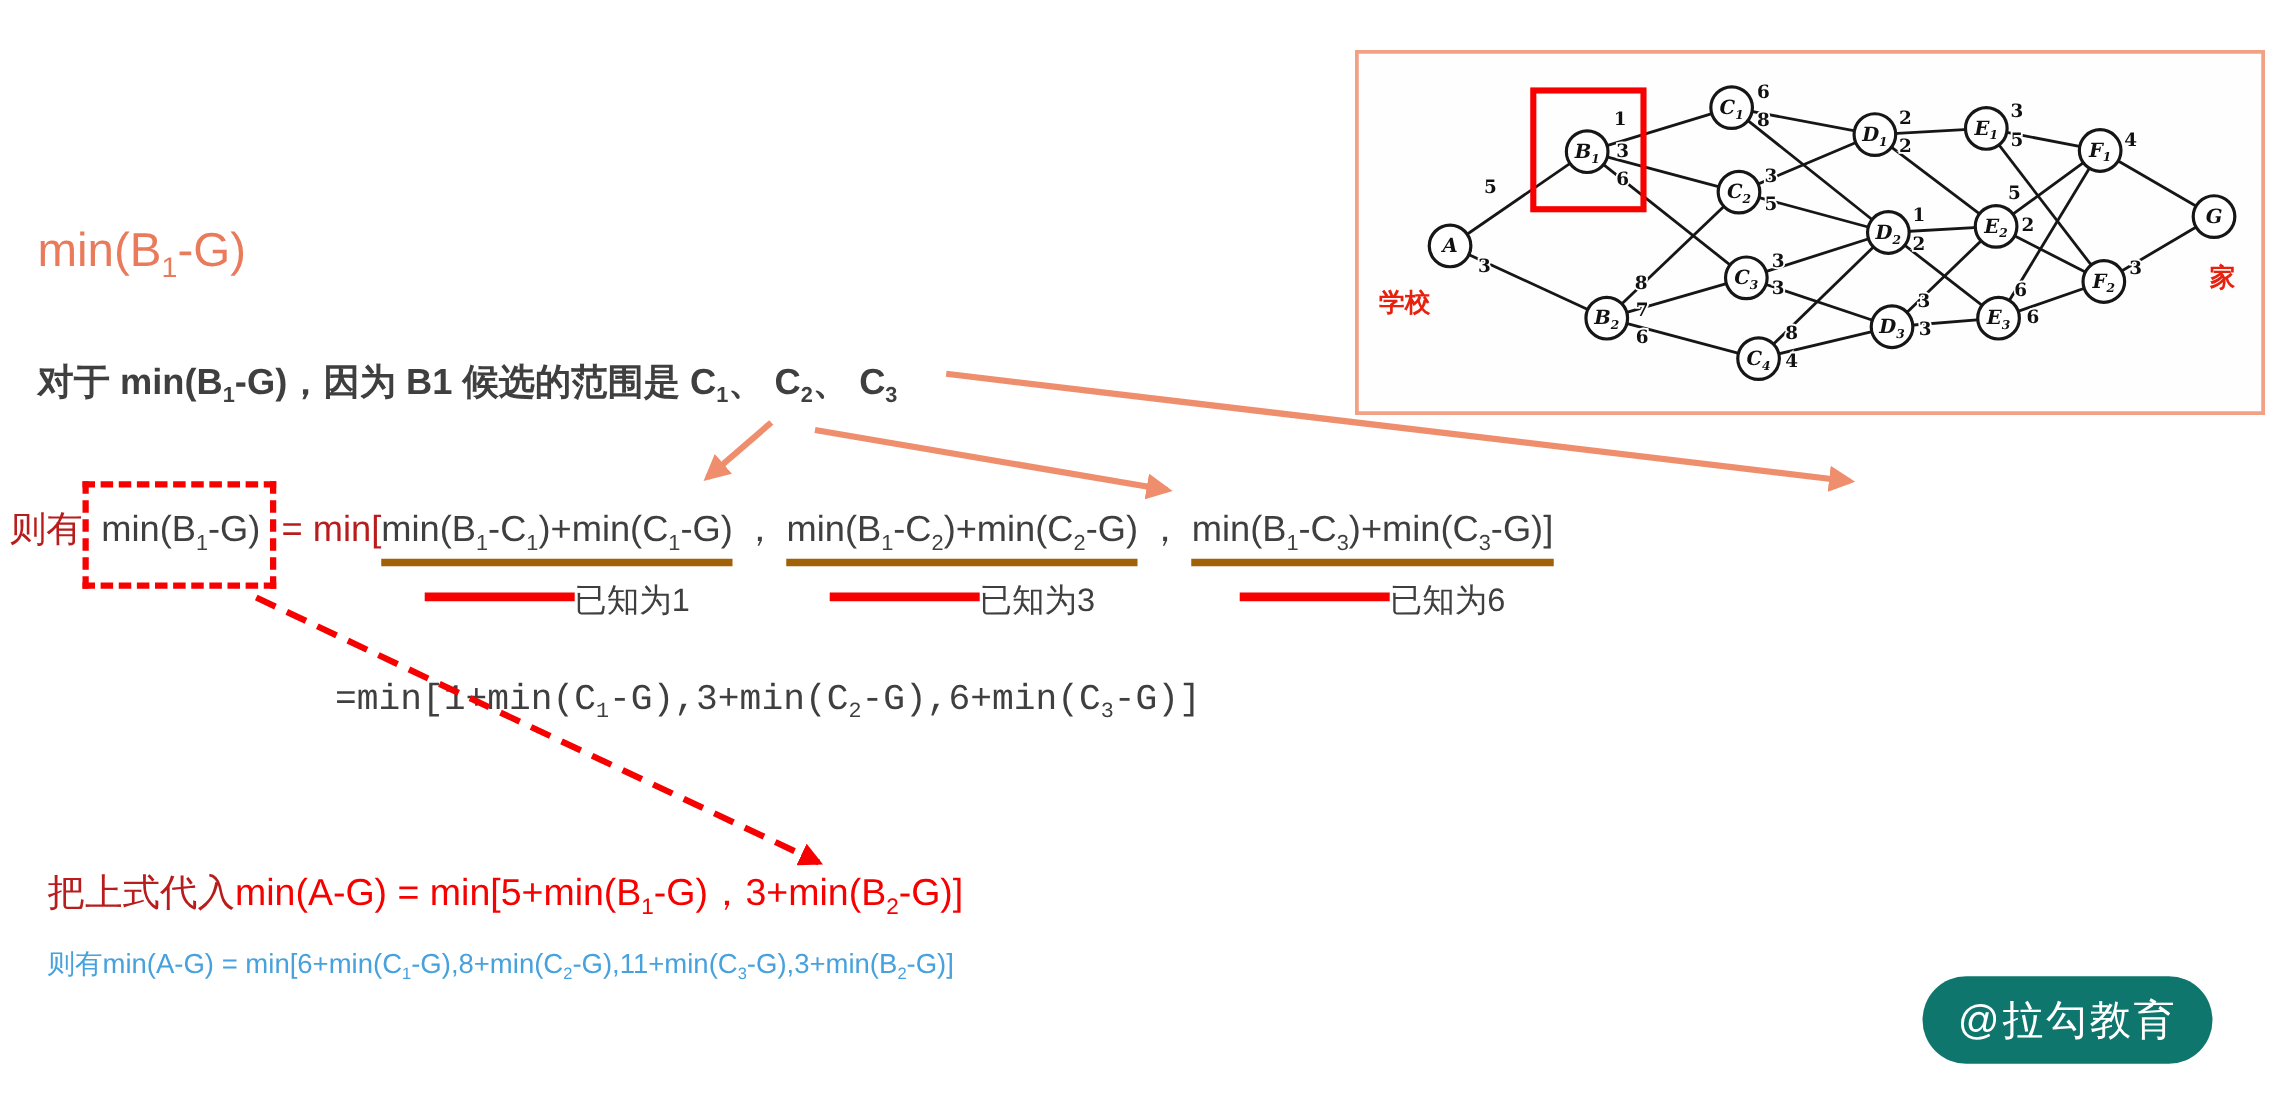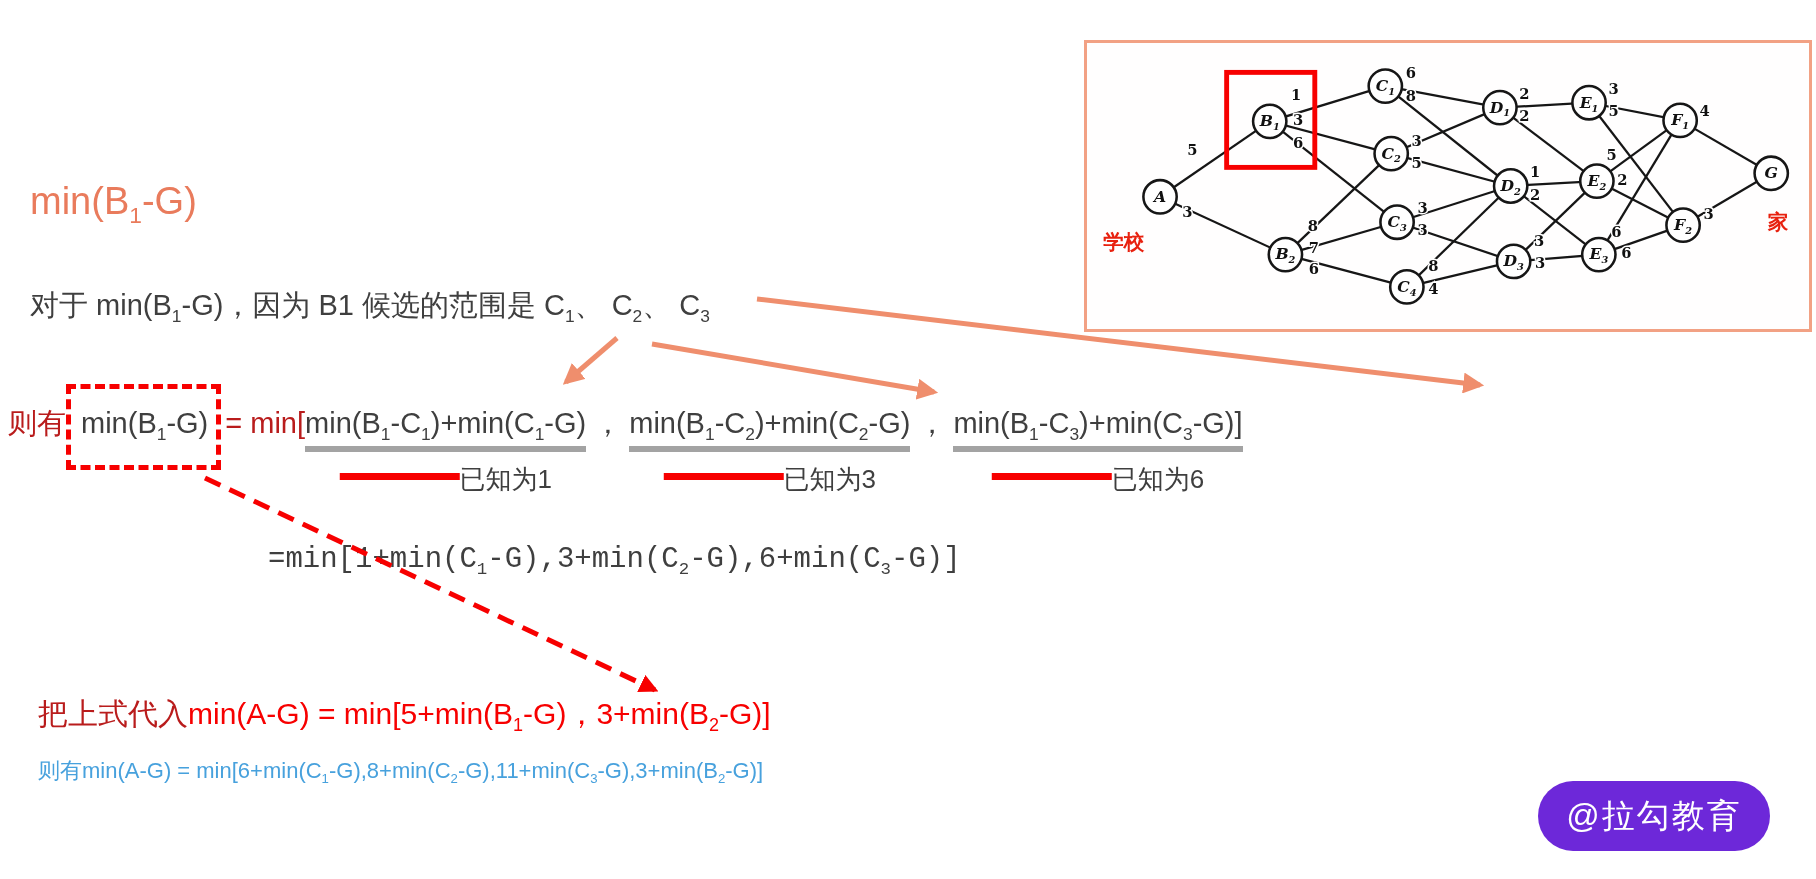--- a/index.html
+++ b/index.html
@@ -2,26 +2,26 @@
 <html><head>
 <meta charset="utf-8">
 <style>
   html,body{margin:0;padding:0;background:#fff;}
   .page{position:relative;width:1816px;height:879px;background:#ffffff;overflow:hidden;
         font-family:"Liberation Sans","DejaVu Sans",sans-serif;color:#3f3f3f;}
   sub{font-size:0.6em;line-height:0;}
 
   .title{position:absolute;left:30px;top:180px;margin:0;font-size:38px;font-weight:400;color:#e97b5c;}
 
-  .intro{position:absolute;left:30px;top:286px;margin:0;font-size:29px;font-weight:400;color:#3f3f3f;white-space:nowrap;text-align:center;}
+  .intro{position:absolute;left:30px;top:286px;margin:0;font-size:29px;font-weight:700;color:#3f3f3f;white-space:nowrap;text-align:center;}
 
   .derivation{position:absolute;left:8px;top:404px;font-size:29px;font-weight:500;color:#3f3f3f;
               white-space:nowrap;width:max-content;}
   .dashed-box{border:5px dashed #f70000;padding:18px 8px 26px 10px;margin-right:4px;}
-  .term{position:relative;display:inline-block;border-bottom:6px solid #a3a3a3;padding-bottom:6px;}
+  .term{position:relative;display:inline-block;border-bottom:6px solid #a16207;padding-bottom:6px;}
   .sep{margin:0 7px;}
   .known{position:absolute;top:calc(100% + 9px);left:50%;transform:translateX(-50%);
          display:flex;flex-direction:row;align-items:center;}
   .known-bar{width:120px;height:7px;background:#f70000;}
   .known-label{margin-top:7px;font-size:26px;font-weight:500;color:#3f3f3f;white-space:nowrap;}
 
   .simplified{position:absolute;left:268px;top:543px;margin:0;font-size:29px;font-weight:500;color:#3f3f3f;white-space:nowrap;font-family:Liberation Mono, monospace;}
 
   .substitute{position:absolute;left:38px;top:694px;font-size:30px;font-weight:400;white-space:nowrap;}
   .t-dark{color:#b91c1c;}
@@ -34,21 +34,21 @@
   .node-circle{fill:#ffffff;stroke:#161616;stroke-width:2.6;}
   .edge-line{stroke:#161616;stroke-width:2.3;}
   .node-label{font-family:"DejaVu Serif","Liberation Serif",serif;font-style:italic;font-weight:700;font-size:16px;fill:#111;}
   .edge-weight{font-family:"DejaVu Serif","Liberation Serif",serif;font-weight:700;font-size:15px;fill:#111;
                paint-order:stroke;stroke:#ffffff;stroke-width:3px;}
   .cn-label{font-family:"Liberation Sans","DejaVu Sans",sans-serif;font-weight:700;font-size:21px;fill:#e8210f;}
 
   .overlay{position:absolute;left:0;top:0;pointer-events:none;z-index:6;}
 
   .watermark{position:absolute;left:1538px;top:781px;width:232px;height:70px;border-radius:35px;
-             background:#6d28d9;display:flex;align-items:center;justify-content:center;
+             background:#0f766e;display:flex;align-items:center;justify-content:center;
              color:#ffffff;font-size:33px;font-weight:500;letter-spacing:2px;}
 </style>
 </head>
 <body>
 
 <div class="page">
 
   <h1 class="title">min(B<sub>1</sub>-G)</h1>
 
   <p class="intro">对于 min(B<sub>1</sub>-G)，因为 B1 候选的范围是 C<sub>1</sub>、 C<sub>2</sub>、 C<sub>3</sub></p>

